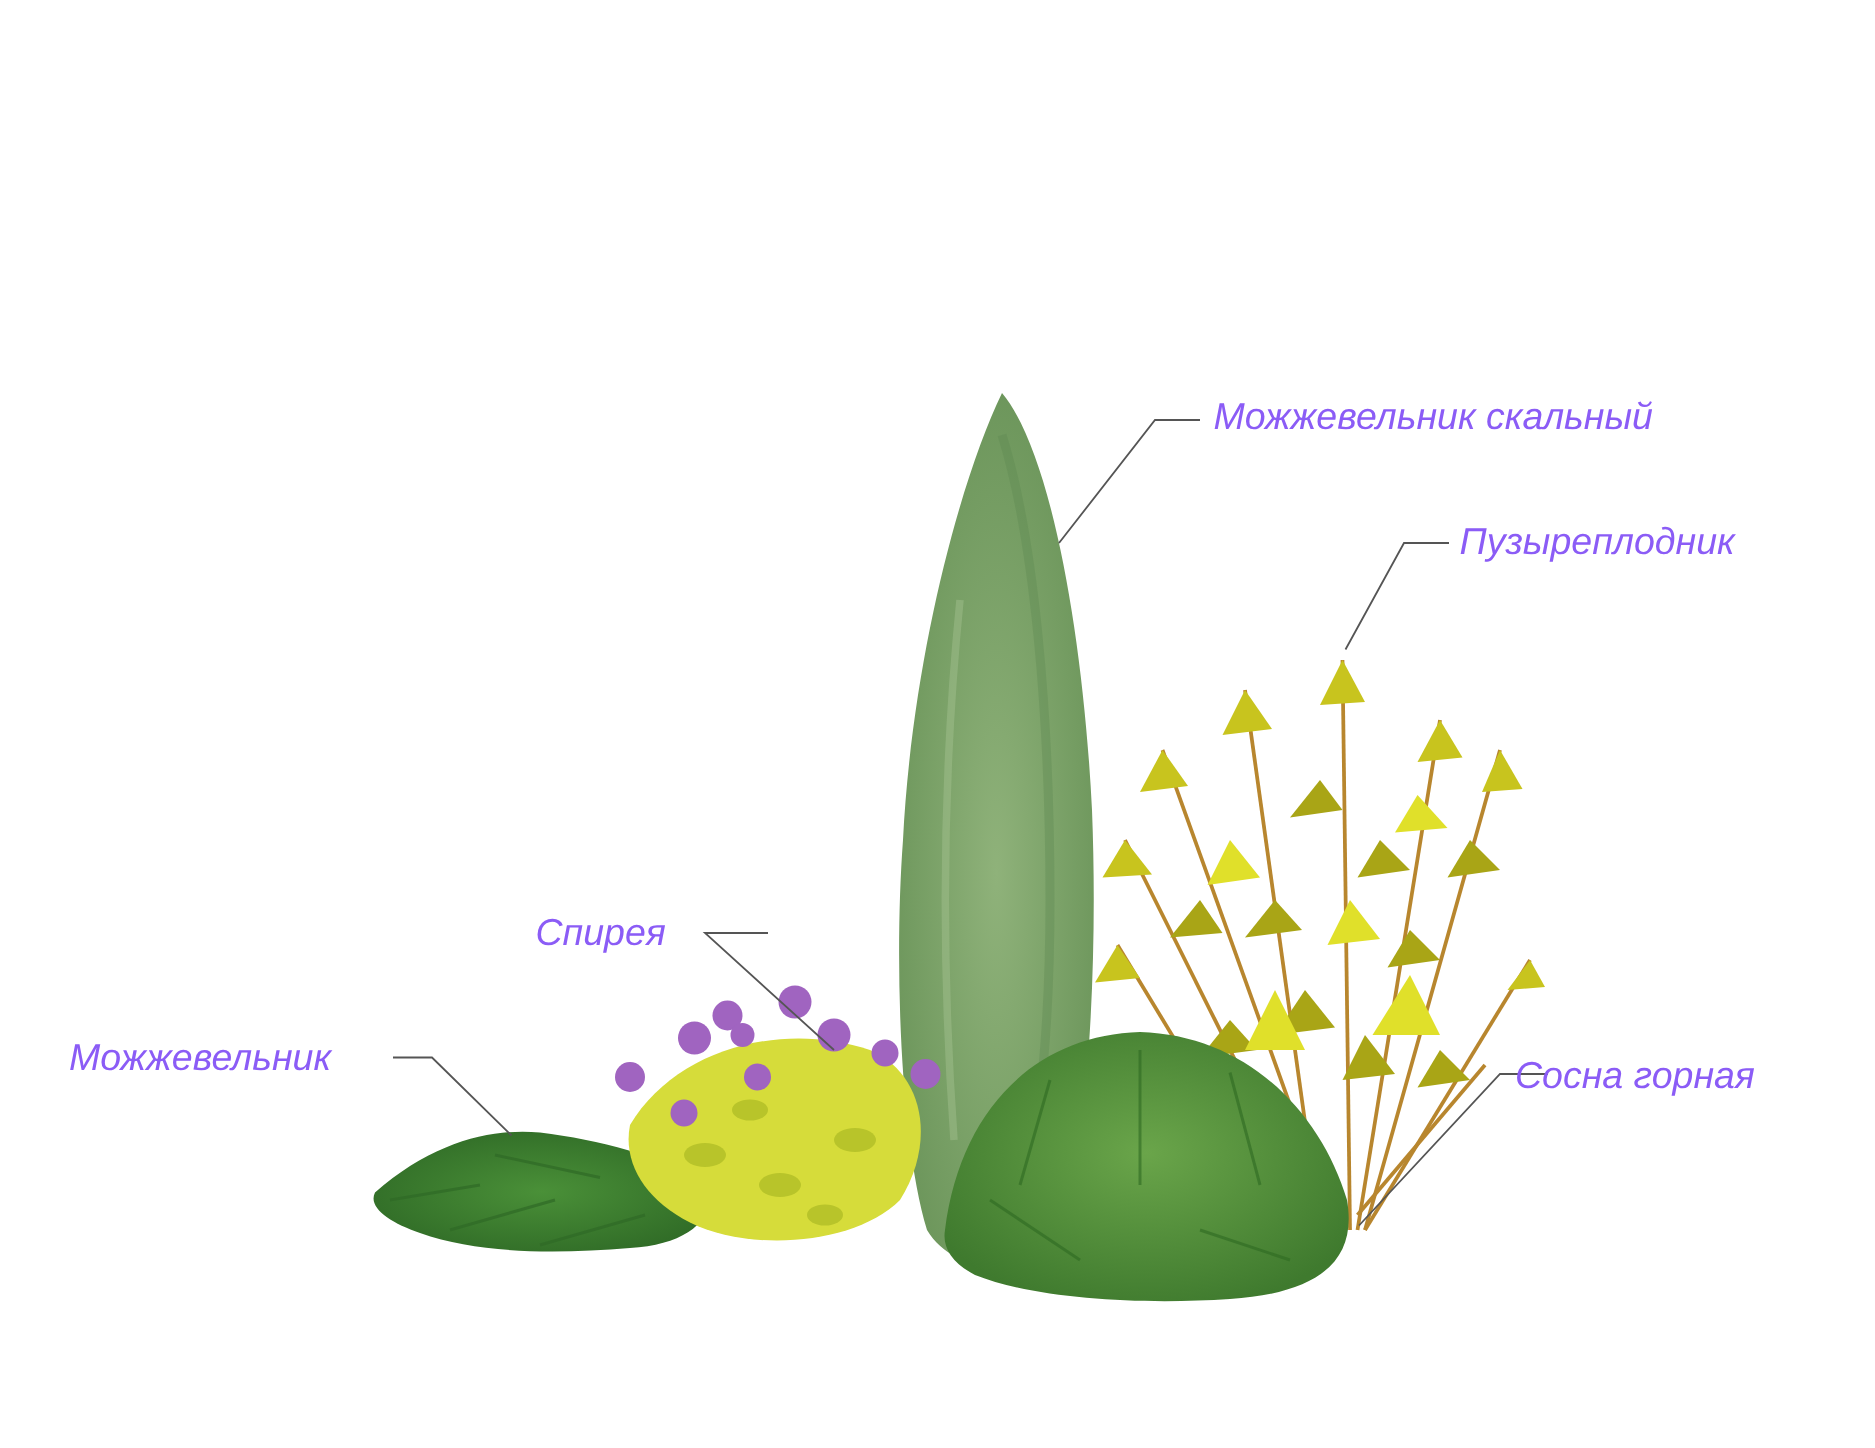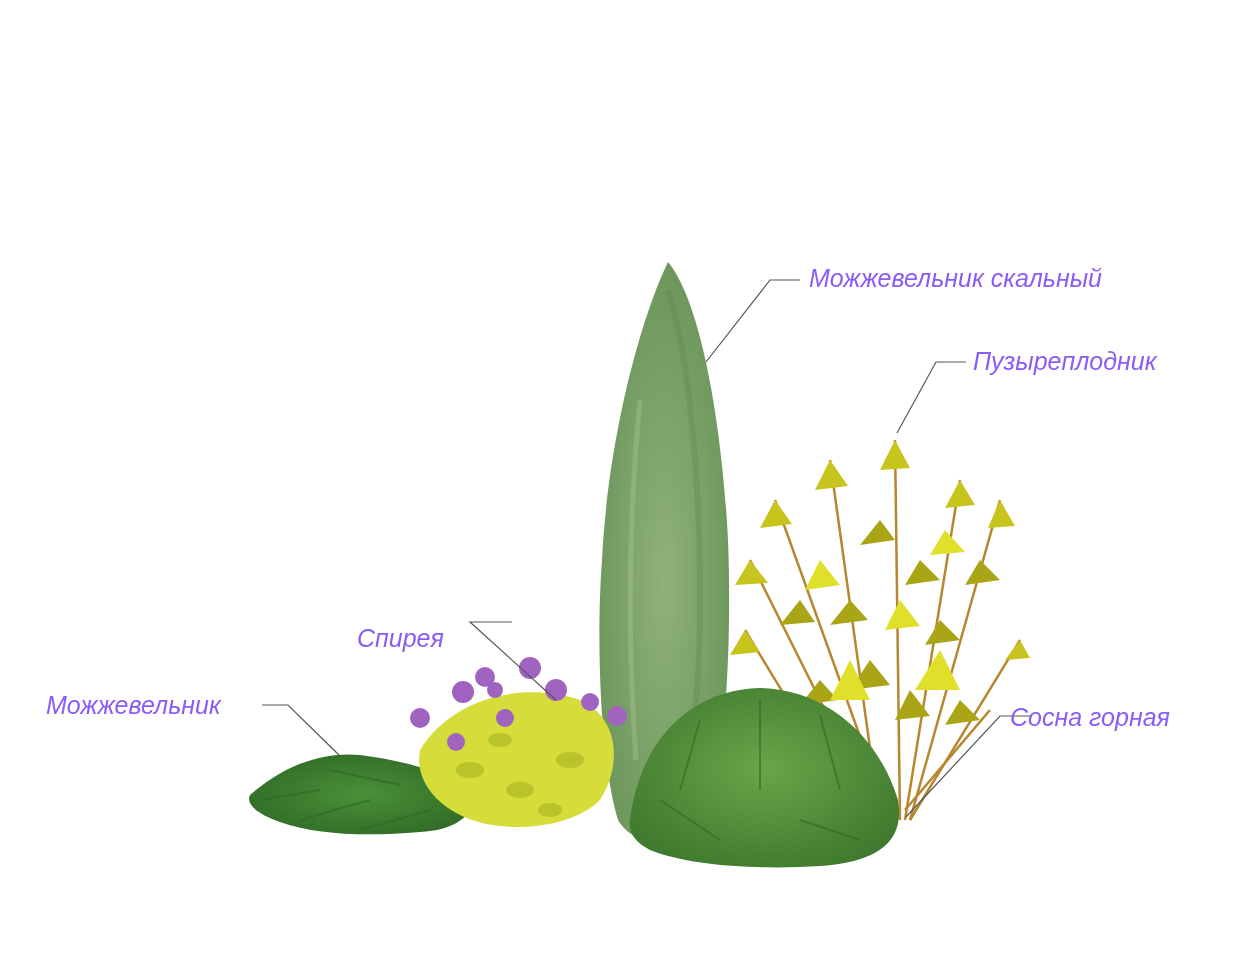--- a/index.html
+++ b/index.html
@@ -123,15 +123,15 @@
     <polyline points="800,280 770,280 706,362"></polyline>
     <polyline points="966,362 936,362 897,433"></polyline>
     <polyline points="512,622 470,622 556,700"></polyline>
     <polyline points="262,705 288,705 341,757"></polyline>
     <polyline points="1032,716 1000,716 906,817"></polyline>
   </g>
 </svg>
 
 <div class="label" style="left:809px; top:266px;">Можжевельник скальный</div>
 <div class="label" style="left:973px; top:349px;">Пузыреплодник</div>
-<div class="label" style="left:357px; top:626px;">Спирея</div>
+<div class="label" style="left:357px; top:610px;">Спирея</div>
 <div class="label" style="left:46px; top:693px;">Можжевельник</div>
 <div class="label" style="left:1010px; top:705px;">Сосна горная</div>
 
 </body></html>

